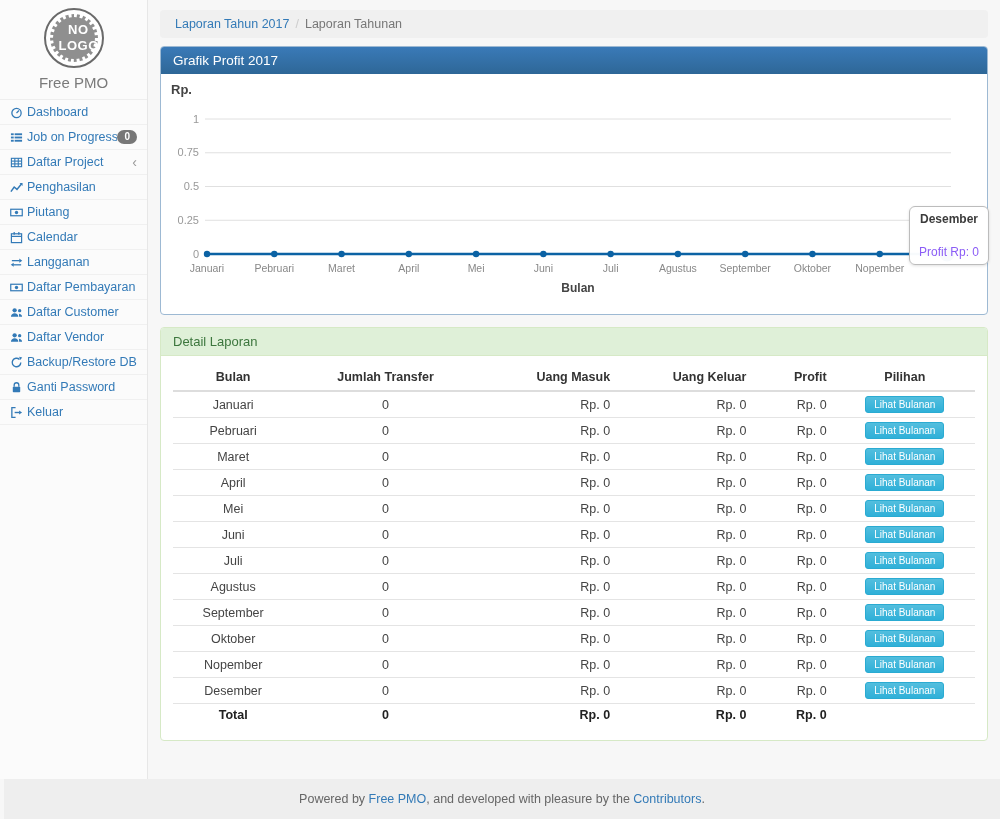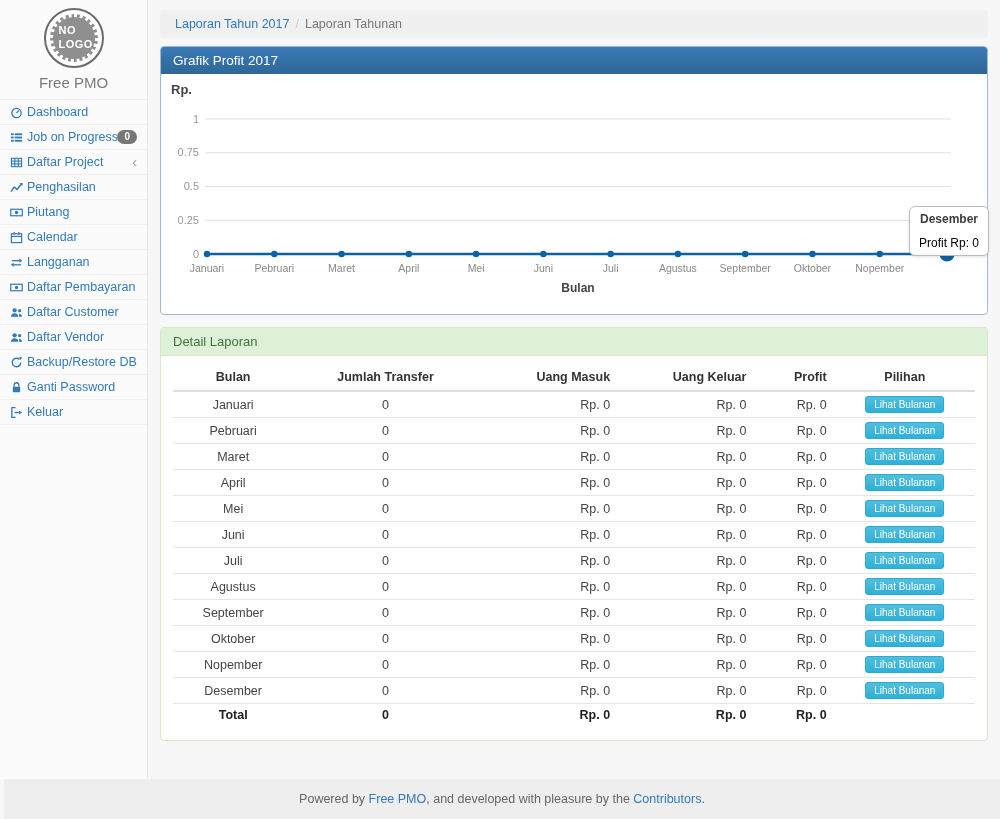--- a/index.html
+++ b/index.html
@@ -15,21 +15,21 @@
   }
   .logo-box { text-align:center; padding:8px 0 8px; }
   .seal-outer {
     width:60px; height:60px; margin:0 auto; border-radius:50%;
     border:2px solid #6a6a6a; background:#fff; display:flex; align-items:center; justify-content:center;
   }
   .seal-inner {
     width:48px; height:48px; border-radius:50%; background:#8f8f8f;
     border:3px dotted #fff; display:flex; align-items:center; justify-content:center;
   }
-  .seal-text { color:#fff; font-size:11px; font-weight:bold; letter-spacing:.5px; text-align:left; line-height:1.25; width:30px; }
+  .seal-text { color:#fff; font-size:13px; font-weight:bold; letter-spacing:.5px; text-align:right; line-height:1.25; width:30px; }
   .brand { color:#7a7a7a; font-size:15px; margin-top:6px; }
   .menu { list-style:none; border-top:1px solid #eee; }
   .menu-item {
     display:flex; align-items:center; padding:4px 10px; border-bottom:1px solid #f0f0f0;
     color:#337ab7; font-size:12.5px; cursor:pointer; line-height:16px; background:transparent;
   }
   .mi-icon { width:17px; display:inline-flex; align-items:center; color:#337ab7; flex:0 0 17px; }
   .mi-label { flex:1; white-space:nowrap; overflow:hidden; }
   .mi-badge {
     background:#777; color:#fff; border-radius:10px; font-size:10px; font-weight:bold;
@@ -70,21 +70,21 @@
     padding:6px 12px; border-radius:3px 3px 0 0;
   }
   .chart-body { position:relative; height:240px; }
   .y-axis-label { position:absolute; left:10px; top:8px; font-weight:bold; color:#444; font-size:13px; }
   .chart-tooltip {
     position:absolute; left:748px; top:132px; background:rgba(255,255,255,.97);
     border:1px solid #bcbcbc; border-radius:6px; padding:5px 9px; text-align:center;
     box-shadow:0 1px 3px rgba(0,0,0,.12);
   }
   .tt-title { font-weight:bold; color:#3c3c3c; font-size:12px; white-space:nowrap; }
-  .tt-value { color:#000000; font-size:12px; margin-top:10px; white-space:nowrap; }
+  .tt-value { color:#8b5cf6; font-size:12px; margin-top:19px; white-space:nowrap; }
   
   .detail-panel { border:1px solid #d6e9c6; }
   .detail-panel-heading {
     background:#dff0d8; color:#3c763d; font-size:13px; padding:6px 12px;
     border-bottom:1px solid #d6e9c6; border-radius:3px 3px 0 0;
   }
   .detail-body { padding:8px 12px 14px; }
   table.report-table { width:100%; border-collapse:collapse; table-layout:fixed; font-size:12.5px; }
   .report-table th { font-weight:bold; color:#333; padding:6px 8px; border-bottom:2px solid #ddd; }
   .report-table td { padding:4px 8px; border-top:1px solid #e4e4e4; color:#444; }

